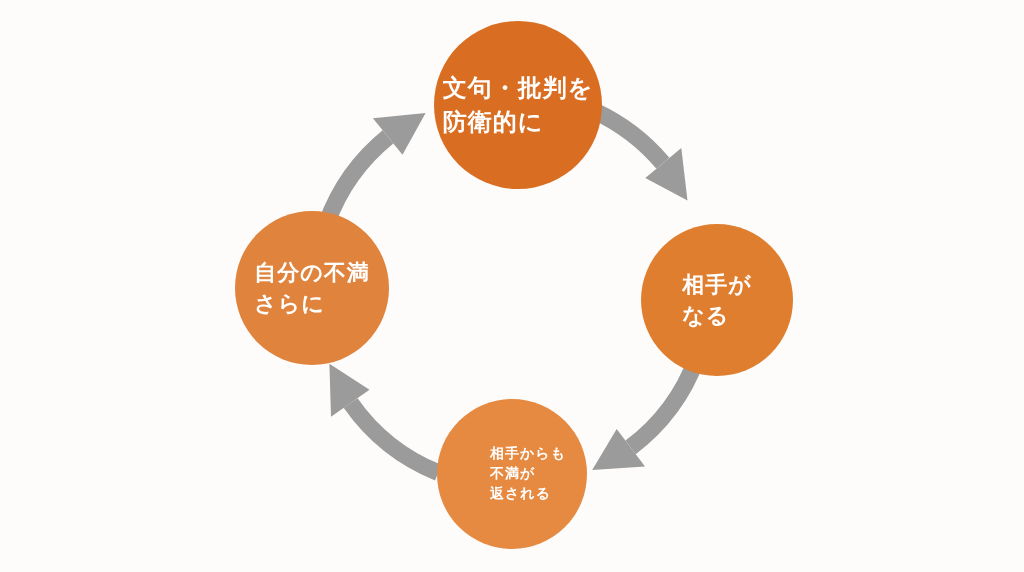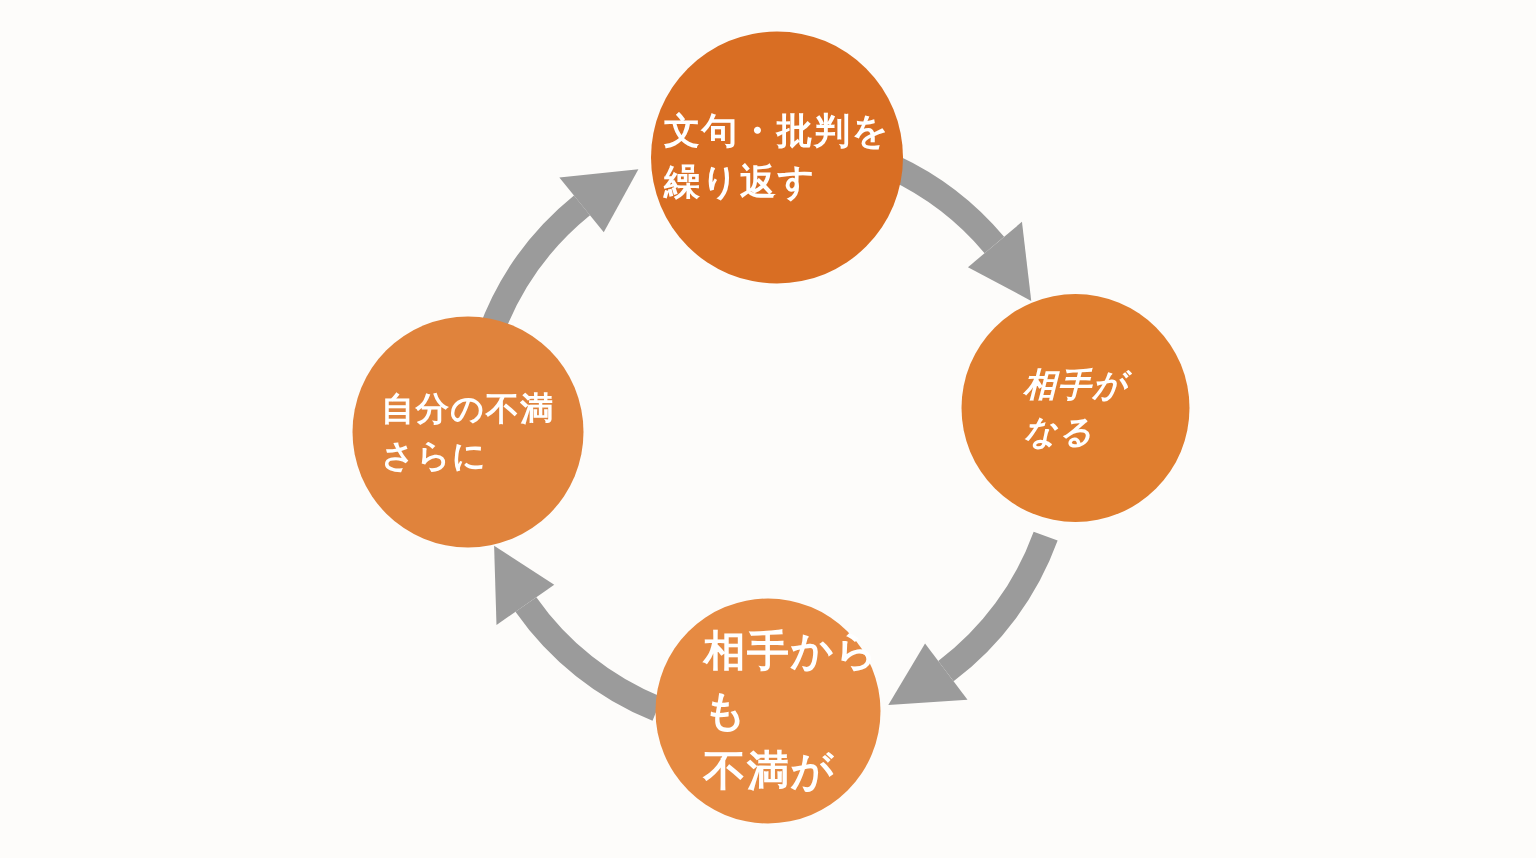--- a/index.html
+++ b/index.html
@@ -24,24 +24,24 @@
   .node .node-label {
     color: var(--circle-text, #FFFFFF);
     font-weight: bold;
     letter-spacing: 1px;
     line-height: 1.42;
   }
   .node .line { display: block; }
 
   .node-top    { left: 434px; top: 21px;  width: 168px; height: 168px; background: var(--circle-top); }
   .node-top .node-label { font-size: 24px; }
-  .node-right  { left: 641px; top: 196px; width: 152px; height: 152px; background: var(--circle-right); font-style: italic; }
+  .node-right  { left: 641px; top: 224px; width: 152px; height: 152px; background: var(--circle-right); }
   .node-right .node-label { font-size: 22px; }
   .node-bottom { left: 437px; top: 399px; width: 150px; height: 150px; background: var(--circle-bottom); }
-  .node-bottom .node-label { font-size: 28px; margin-left: 32px; }
+  .node-bottom .node-label { font-size: 14px; margin-left: 32px; }
   .node-left   { left: 235px; top: 211px; width: 154px; height: 154px; background: var(--circle-left); }
   .node-left .node-label { font-size: 22px; }
 
   .center-pill {
     position: absolute; z-index: 3;
     left: 397px; top: 262px; width: 226px; height: 46px;
     background: var(--label-bg, #4A4A4A);
     border-radius: 23px;
     display: flex; align-items: center; justify-content: center;
     color: var(--label-text, #FFFFFF);
@@ -73,35 +73,36 @@
 
     <g>
       <path class="arrow-shaft" d="M 438.2 472.7 A 197 197 0 0 1 350.6 403.0"></path>
       <polygon class="arrow-head" points="369.5,389.8 331.0,416.7 329.4,363.8"></polygon>
     </g>
   </svg>
 
   <div class="node node-top">
     <div class="node-label">
       <span class="line">文句・批判を</span>
-      <span class="line">繰り返す</span>
+      <span class="line">防衛的に</span>
     </div>
   </div>
 
   <div class="node node-right">
     <div class="node-label">
       <span class="line">相手が</span>
       <span class="line">なる</span>
     </div>
   </div>
 
   <div class="node node-bottom">
     <div class="node-label">
       <span class="line">相手からも</span>
       <span class="line">不満が</span>
+      <span class="line">返される</span>
     </div>
   </div>
 
   <div class="node node-left">
     <div class="node-label">
       <span class="line">自分の不満</span>
       <span class="line">さらに</span>
     </div>
   </div>
 

